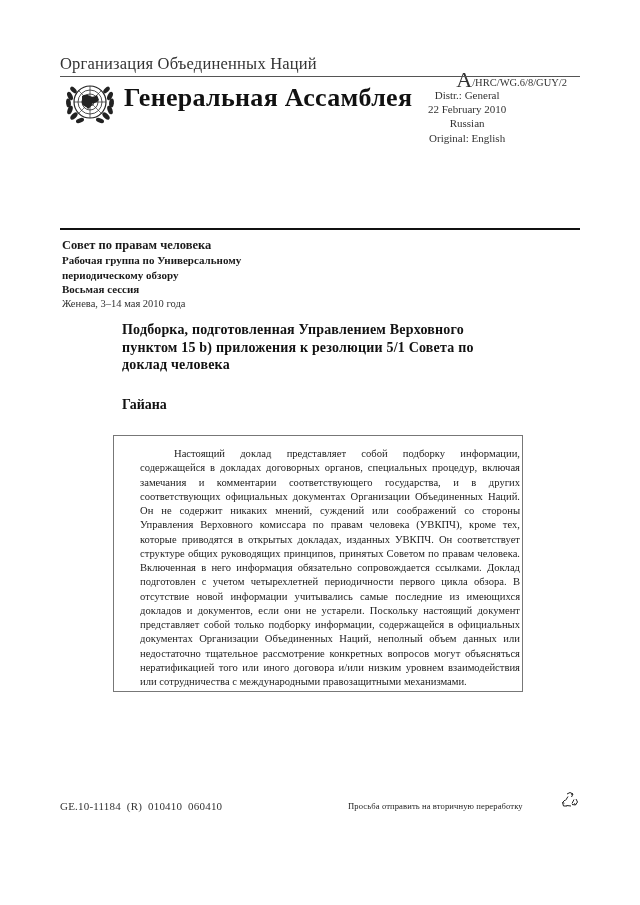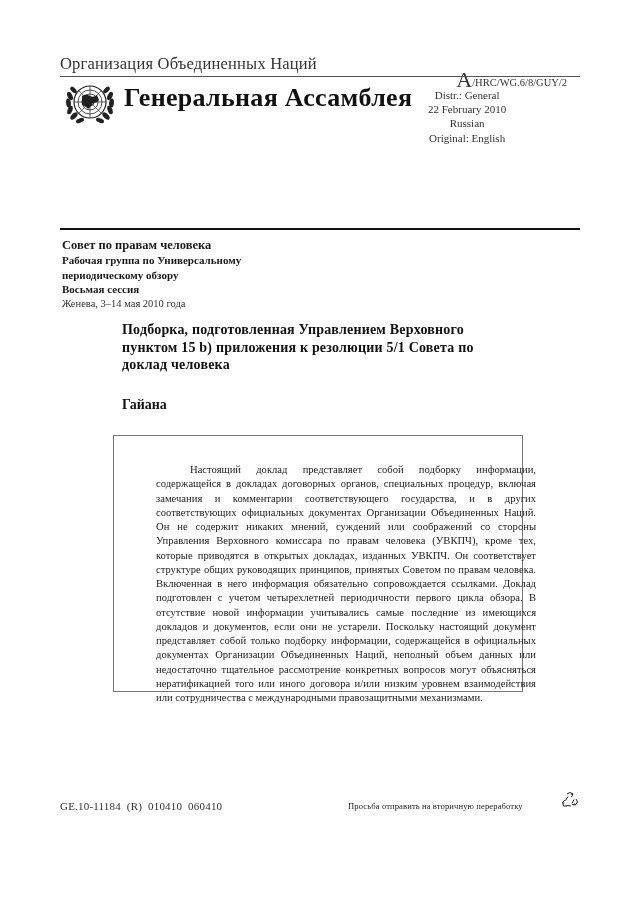--- a/index.html
+++ b/index.html
@@ -108,21 +108,21 @@
     }
     .summary-text {
       position: absolute;
       left: 26px; top: 11px;
       width: 380px;
       font-size: 10.6px;
       line-height: 14.25px;
       text-align: justify;
       color: #222;
       text-indent: 34px;
-      margin: 16px;
+      margin: 0;
     }
 
     
     .footer-code {
       left: 60px; top: 800px;
       font-size: 11px;
       color: #333;
       letter-spacing: 0.2px;
     }
     .footer-recycle {

